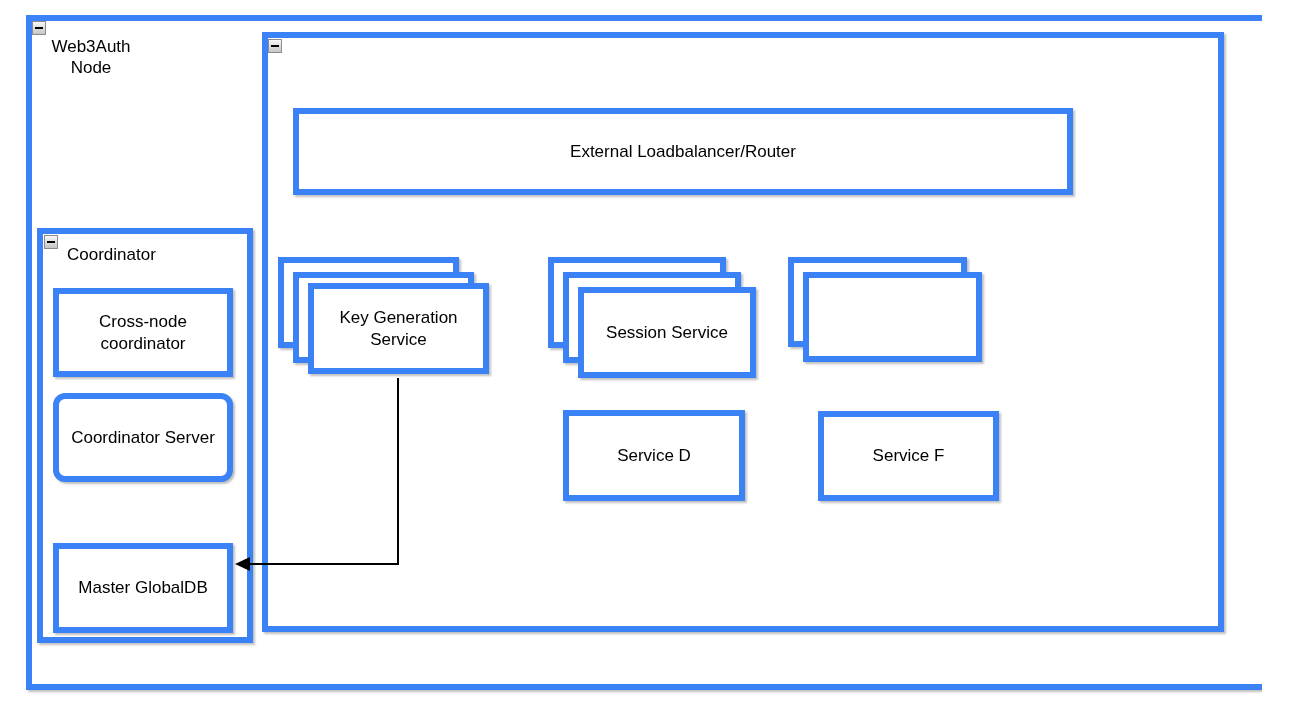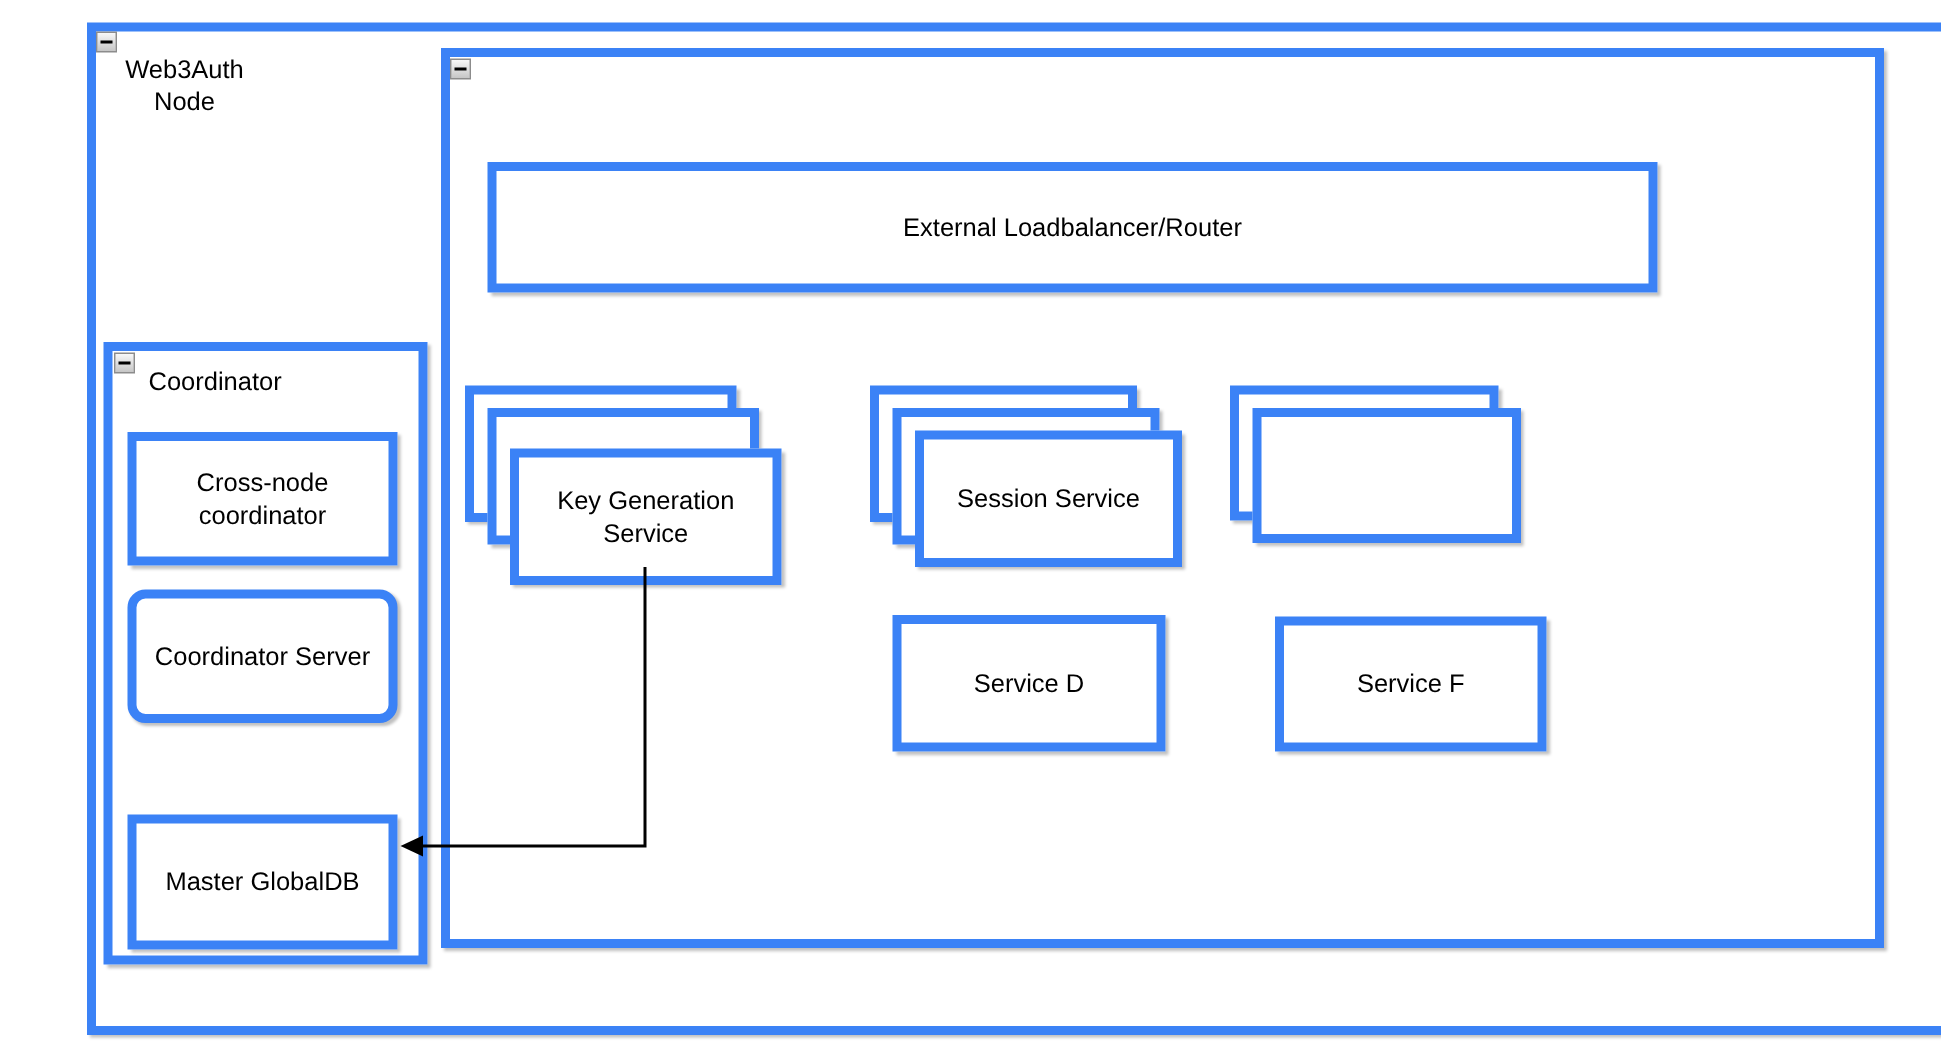--- a/index.html
+++ b/index.html
@@ -1,18 +1,18 @@
 <!DOCTYPE html>
 <html><head>
 <meta charset="utf-8">
 <style>
   html,body { margin:0; padding:0; background:#ffffff; }
   .canvas {
     position:relative; width:1262px; height:708px; background:#ffffff;
-    font-family:"Liberation Sans", sans-serif; color:#000; overflow:hidden;margin-left:32px;
+    font-family:"Liberation Sans", sans-serif; color:#000; overflow:hidden;
   }
   .shape {
     position:absolute; box-sizing:border-box; background:#ffffff;
     border:6px solid #3b82f6; box-shadow:2px 2px 2px rgba(0,0,0,0.25);
   }
   .group { z-index:1; }
   .node  { z-index:3; }
   .stack-back { z-index:2; }
   .box-label {
     display:flex; align-items:center; justify-content:center;
@@ -60,21 +60,21 @@
 
 
   <div class="group-label left" style="left:67px; top:244px; width:120px;">Coordinator</div>
 
   <div class="shape node" style="left:293px; top:108px; width:780px; height:87px;">
     <div class="box-label">External Loadbalancer/Router</div>
   </div>
 
   <div class="shape stack-back" style="left:278px; top:257px; width:181px; height:91px;"></div>
   <div class="shape stack-back" style="left:293px; top:272px; width:181px; height:91px;"></div>
-  <div class="shape node" style="left:308px; top:299px; width:181px; height:91px;">
+  <div class="shape node" style="left:308px; top:283px; width:181px; height:91px;">
     <div class="box-label">Key Generation
 Service</div>
   </div>
 
   <div class="shape stack-back" style="left:548px; top:257px; width:178px; height:91px;"></div>
   <div class="shape stack-back" style="left:563px; top:272px; width:178px; height:91px;"></div>
   <div class="shape node" style="left:578px; top:287px; width:178px; height:91px;">
     <div class="box-label">Session Service</div>
   </div>
 

